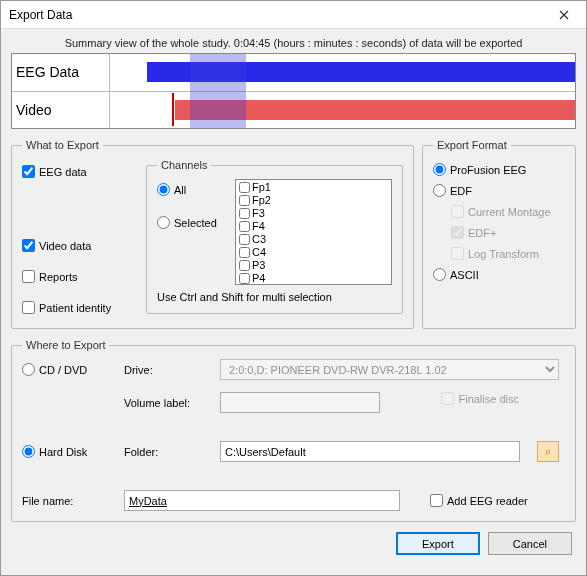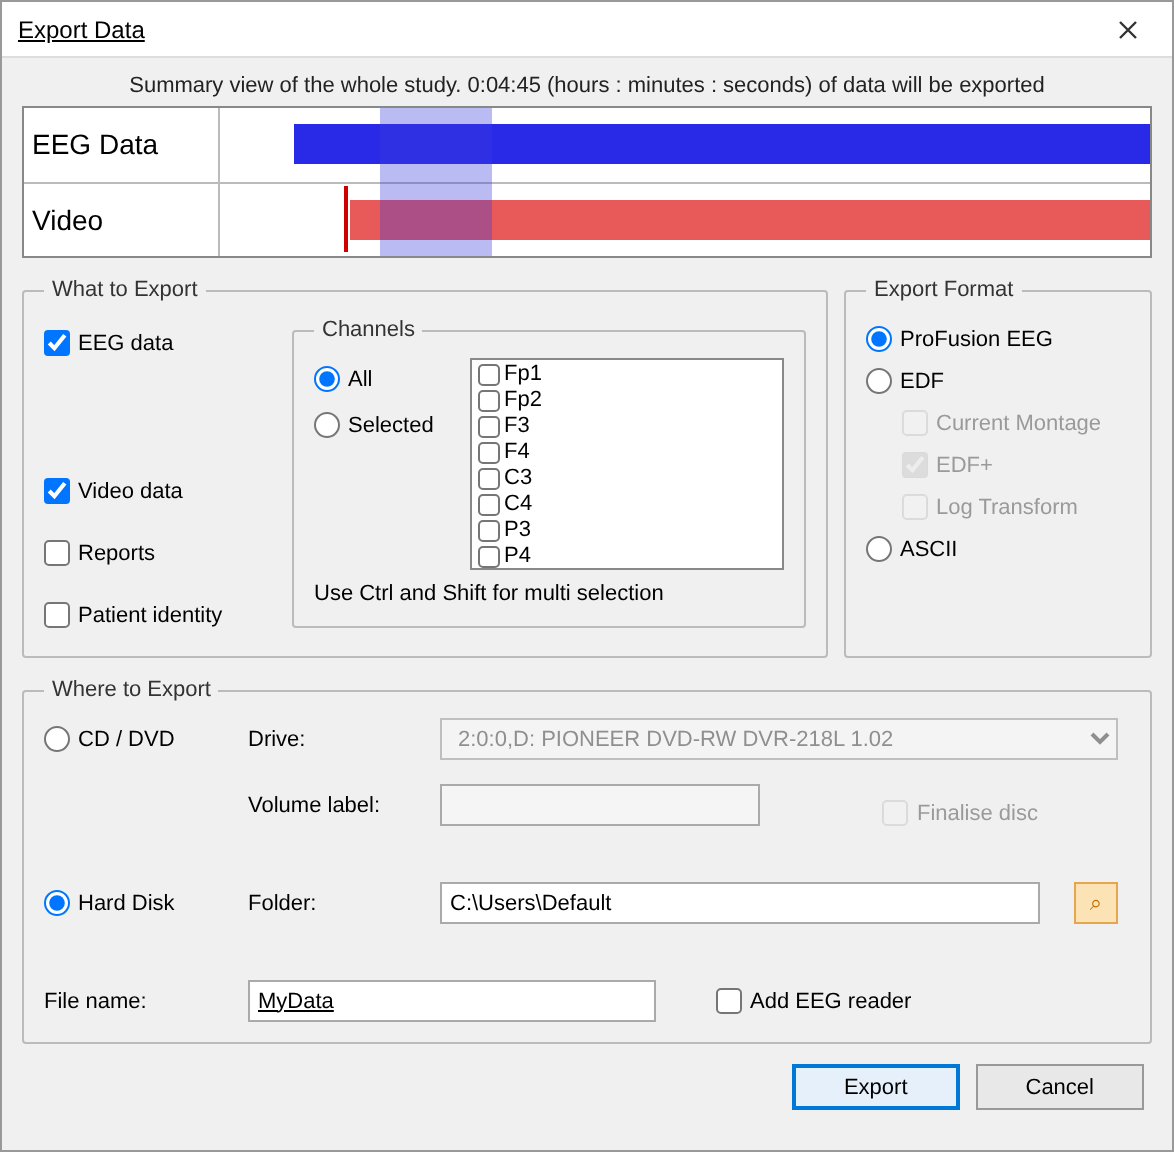--- a/index.html
+++ b/index.html
@@ -1,18 +1,18 @@
 <!DOCTYPE html>
 <html><head>
 <meta charset="utf-8">
 <style>
   * { box-sizing: border-box; font-family: "Segoe UI", Tahoma, sans-serif; font-size: 11px; }
   body { margin: 0; background: #fff; }
   .window { width: 587px; height: 576px; border: 1px solid #999; background: #f0f0f0; display: flex; flex-direction: column; }
-  .titlebar { height: 28px; background: #fff; display: flex; align-items: center; padding: 0 2px 0 8px; border-bottom: 1px solid #ddd; text-decoration: underline; }
+  .titlebar { height: 28px; background: #fff; display: flex; align-items: center; padding: 0 2px 0 8px; border-bottom: 1px solid #ddd; }
   .titlebar .title { flex: 1; font-size: 12px; }
   .titlebar .close { width: 40px; height: 26px; display: flex; align-items: center; justify-content: center; cursor: pointer; }
   .content { flex: 1; padding: 6px 10px 10px 10px; display: flex; flex-direction: column; }
   .summary { font-size: 11px; margin: 2px 0 4px 0; color: #222; text-align: center; }
   .timeline { border: 1px solid #888; background: #fff; height: 76px; position: relative; display: flex; flex-direction: column; margin-bottom: 10px; }
   .timeline-row { flex: 1; display: flex; align-items: center; position: relative; }
   .timeline-row + .timeline-row { border-top: 1px solid #bbb; }
   .timeline-label { width: 98px; padding-left: 4px; font-size: 14px; border-right: 1px solid #bbb; height: 100%; display: flex; align-items: center; }
   .timeline-bar-area { flex: 1; height: 100%; position: relative; }
   .bar-eeg { position: absolute; left: 8%; right: 0; top: 22%; bottom: 22%; background: #2929e8; }
@@ -26,21 +26,21 @@
   .export-format { width: 154px; }
   .channels-fs { flex: 1; margin-left: 8px; }
   .what-inner { display: flex; }
   .what-left { width: 116px; display: flex; flex-direction: column; gap: 18px; padding-top: 6px;}
   .chk, .rad { display: flex; align-items: center; gap: 4px; cursor: pointer; }
   input[type=checkbox], input[type=radio] { margin: 0; width: 13px; height: 13px; }
   .indent { margin-left: 18px; }
   .disabled { color: #9a9a9a; }
   .disabled input { opacity: 0.6; }
   .channel-inner { display: flex; gap: 8px; }
-  .channel-rads { display: flex; flex-direction: column; gap: 10px; padding-top: 4px; width: 70px; }
+  .channel-rads { display: flex; flex-direction: column; gap: 20px; padding-top: 4px; width: 70px; }
   .channel-list { flex: 1; height: 106px; border: 1px solid #888; background: #fff; overflow-y: scroll; padding: 1px; }
   .channel-item { display: flex; align-items: center; gap: 2px; padding: 0 2px; line-height: 13px; }
   .channel-item input { width: 11px; height: 11px; }
   .channel-hint { margin-top: 6px; font-size: 11px; }
   .fmt-col { display: flex; flex-direction: column; gap: 8px; padding-top: 4px; }
   .where { margin-top: 10px; }
   .where-grid { display: grid; grid-template-columns: 96px 90px 1fr auto; row-gap: 12px; column-gap: 6px; align-items: center; }
   select, input[type=text] { height: 21px; border: 1px solid #aaa; padding: 0 4px; font-size: 11px; background: #fff; }
   select { width: 100%; }
   .drive-sel { background: #f5f5f5; color: #666; }
@@ -202,21 +202,21 @@
             <span>CD / DVD</span>
         </label>
         <span>Drive:</span>
         <select class="drive-sel" disabled="">
           <option>2:0:0,D: PIONEER  DVD-RW  DVR-218L 1.02</option>
         </select>
         <span></span>
 
         <span></span>
         <span>Volume label:</span>
-        <div style="display:flex;gap:20px;align-items:flex-end">
+        <div style="display:flex;gap:20px;align-items:flex-start">
           <input type="text" disabled="" style="width: 160px; background: rgb(245, 245, 245);">
           <label class="chk disabled" style="margin-left:auto;margin-right:40px">
             <input type="checkbox" disabled="" style="">
               <span>Finalise disc</span>
           </label>
         </div>
         <span></span>
 
         <div class="spacer-col"></div>
 
@@ -230,21 +230,21 @@
           <div class="browse-btn">
             <span>⌕</span>
           </div>
         </div>
         <span></span>
 
         <div class="spacer-col"></div>
 
         <span>File name:</span>
         <div style="grid-column: 2 / 4; display:flex; gap:30px; align-items:center">
-          <input type="text" style="width: 204px; text-decoration: underline;" value="MyData">
+          <input type="text" style="width: 276px; text-decoration: underline;" value="MyData">
           <label class="chk">
             <input type="checkbox" style="">
               <span>Add EEG reader</span>
           </label>
         </div>
         <span></span>
       </div>
     </fieldset>
 
     <div class="buttons">

